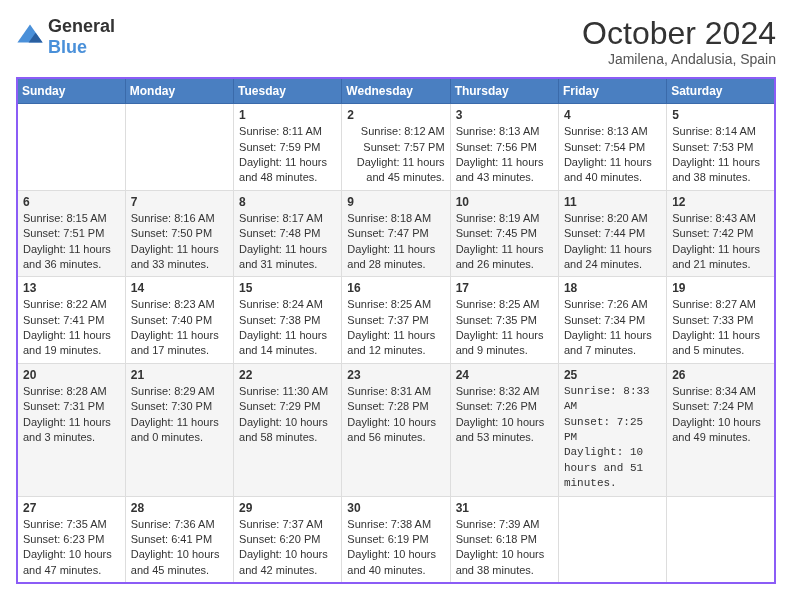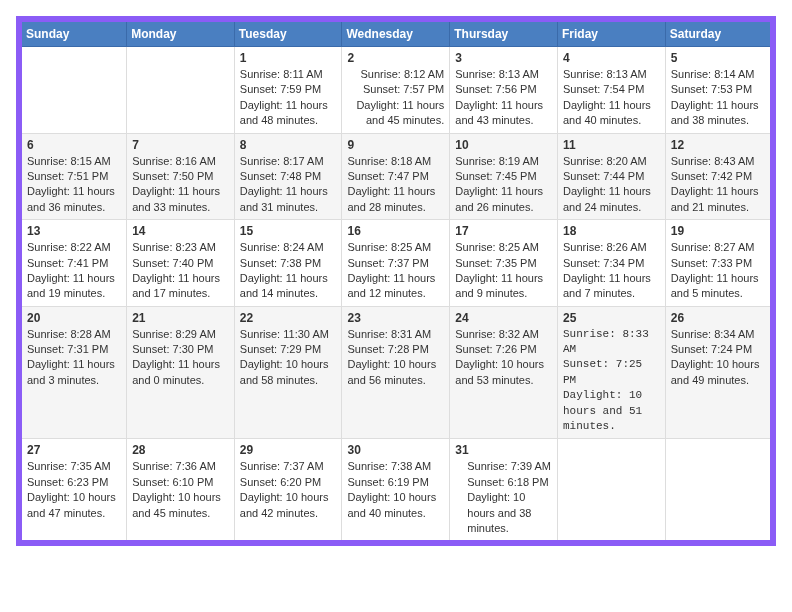--- a/index.html
+++ b/index.html
@@ -47,21 +47,21 @@
       color: #333;
       line-height: 1.1;
     }
     .location-title {
       font-size: 14px;
       color: #555;
     }
     .calendar {
       width: 100%;
       border-collapse: collapse;
-      border: 6px solid #8b5cf6;
+      border: 2px solid #8b5cf6;
     }
     .calendar th {
       background-color: #4a7fc1;
       color: #fff;
       font-size: 12px;
       font-weight: bold;
       padding: 5px 4px;
       text-align: left;
       border: 1px solid #3a6aaa;
     }
@@ -90,20 +90,36 @@
       color: #333;
     }
     .empty-cell {
       background: #fff !important;
     }
   </style>
 </head>
 <body>
 
 <div class="container">
+  <div class="header">
+    <div class="logo">
+      <svg class="logo-icon" viewBox="0 0 40 40">
+        <polygon points="20,2 38,28 2,28" fill="#4a90d9"></polygon>
+        <polygon points="28,14 38,28 18,28" fill="#2a5fa0"></polygon>
+      </svg>
+      <div>
+        <span class="logo-text-general">General</span><br>
+        <span class="logo-text-blue">Blue</span>
+      </div>
+    </div>
+    <div class="title-block">
+      <div class="month-title">October 2024</div>
+      <div class="location-title">Jamilena, Andalusia, Spain</div>
+    </div>
+  </div>
 
   <table class="calendar">
     <thead>
       <tr>
         <th>Sunday</th>
         <th>Monday</th>
         <th>Tuesday</th>
         <th>Wednesday</th>
         <th>Thursday</th>
         <th>Friday</th>
@@ -215,21 +231,21 @@
 Daylight: 11 hours and 12 minutes.</div>
           </td>
           <td>
             <span class="day-number">17</span>
             <div class="day-info" style="white-space: pre-line;">Sunrise: 8:25 AM
 Sunset: 7:35 PM
 Daylight: 11 hours and 9 minutes.</div>
           </td>
           <td>
             <span class="day-number">18</span>
-            <div class="day-info" style="white-space: pre-line;">Sunrise: 8:26 AM
+            <div class="day-info" style="white-space: pre-line;">Sunrise: 7:26 AM
 Sunset: 7:34 PM
 Daylight: 11 hours and 7 minutes.</div>
           </td>
           <td>
             <span class="day-number">19</span>
             <div class="day-info" style="white-space: pre-line;">Sunrise: 8:27 AM
 Sunset: 7:33 PM
 Daylight: 11 hours and 5 minutes.</div>
           </td>
         </tr>
@@ -280,38 +296,38 @@
         <tr>
           <td>
             <span class="day-number">27</span>
             <div class="day-info" style="white-space: pre-line;">Sunrise: 7:35 AM
 Sunset: 6:23 PM
 Daylight: 10 hours and 47 minutes.</div>
           </td>
           <td>
             <span class="day-number">28</span>
             <div class="day-info" style="white-space: pre-line;">Sunrise: 7:36 AM
-Sunset: 6:10 PM
+Sunset: 6:41 PM
 Daylight: 10 hours and 45 minutes.</div>
           </td>
           <td>
             <span class="day-number">29</span>
             <div class="day-info" style="white-space: pre-line;">Sunrise: 7:37 AM
 Sunset: 6:20 PM
 Daylight: 10 hours and 42 minutes.</div>
           </td>
           <td>
             <span class="day-number">30</span>
             <div class="day-info" style="white-space: pre-line;">Sunrise: 7:38 AM
 Sunset: 6:19 PM
 Daylight: 10 hours and 40 minutes.</div>
           </td>
           <td>
             <span class="day-number">31</span>
-            <div class="day-info" style="white-space: pre-line; margin-left: 12px;">Sunrise: 7:39 AM
+            <div class="day-info" style="white-space: pre-line;">Sunrise: 7:39 AM
 Sunset: 6:18 PM
 Daylight: 10 hours and 38 minutes.</div>
           </td>
           <td class="empty-cell"></td>
           <td class="empty-cell"></td>
         </tr>
       </tbody>
   </table>
 </div>
 

